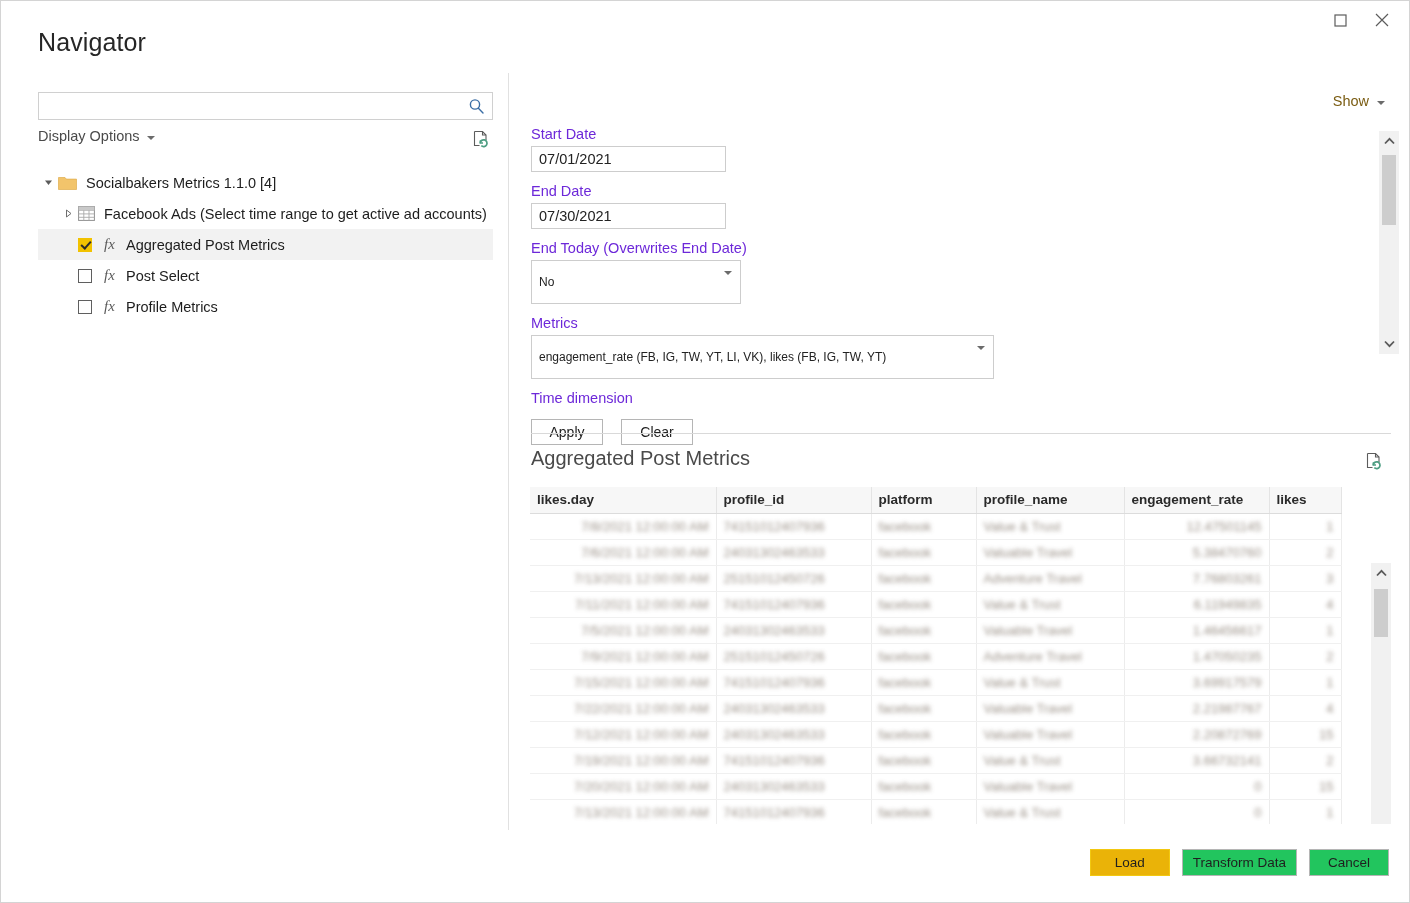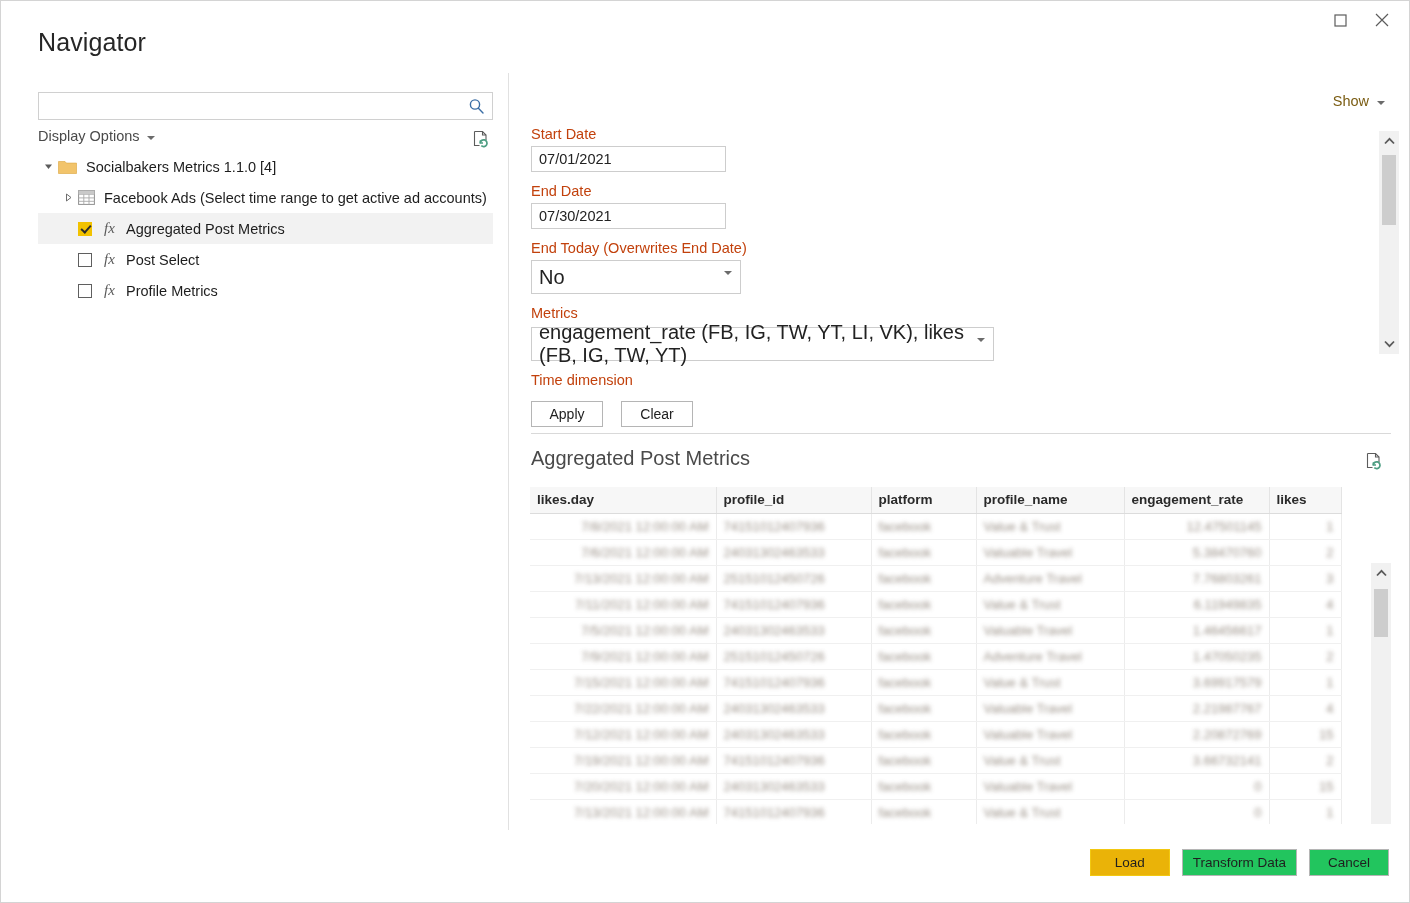--- a/index.html
+++ b/index.html
@@ -65,21 +65,21 @@
     border-right: 4.5px solid transparent;
     border-top: 4.5px solid #6b6b6b;
     margin-top: 3px;
   }
   .refresh-doc {
     position: absolute; left: 470px; top: 56px;
     width: 20px; height: 20px;
   }
 
   .tree {
-    position: absolute; left: 37px; top: 78px; width: 455px;
+    position: absolute; left: 37px; top: 94px; width: 455px;
   }
   .tnode {
     position: relative; display: flex; align-items: center;
     height: 31px; font-size: 14.5px; color: #1d1d1d;
   }
   .tnode.sel { background: #f2f2f2; }
   .tw-arrow {
     width: 20px; display: flex; align-items: center; justify-content: center;
     color: #5b5b5b;
   }
@@ -118,33 +118,33 @@
     font-size: 14.5px; color: #7a5c12;
     display: flex; align-items: center; gap: 8px;
   }
   .show-menu .caret-sm { border-top-color: #6b6b6b; }
 
   
   .paramform {
     position: absolute; left: 21px; top: 53px; width: 830px;
   }
   .fld-label {
-    font-size: 14.5px; color: #c2410c; margin-bottom: 4px; display: block;
+    font-size: 14.5px; color: #6d28d9; margin-bottom: 4px; display: block;
   }
   .txtin {
     width: 195px; height: 26px; border: 1px solid #cdcdcd; background: #fff;
     padding: 0 7px; font-family: "Liberation Sans", sans-serif;
     font-size: 14.5px; color: #222; outline: none;
   }
   .fld { margin-bottom: 11px; }
   .selwrap { position: relative; display: inline-block; }
   .selbox {
-    height: 34px; border: 1px solid #cdcdcd; background: #fff;
+    height: 44px; border: 1px solid #cdcdcd; background: #fff;
     padding: 0 28px 0 7px; display: flex; align-items: center;
-    font-size: 20px; color: #222;
+    font-size: 12px; color: #222;
   }
   .selbox.w-small { width: 210px; }
   .selbox.w-large { width: 463px; }
   .sel-caret {
     position: absolute; right: 9px; top: 11px;
     width: 0; height: 0;
     border-left: 4.5px solid transparent;
     border-right: 4.5px solid transparent;
     border-top: 4.5px solid #6b6b6b;
   }

